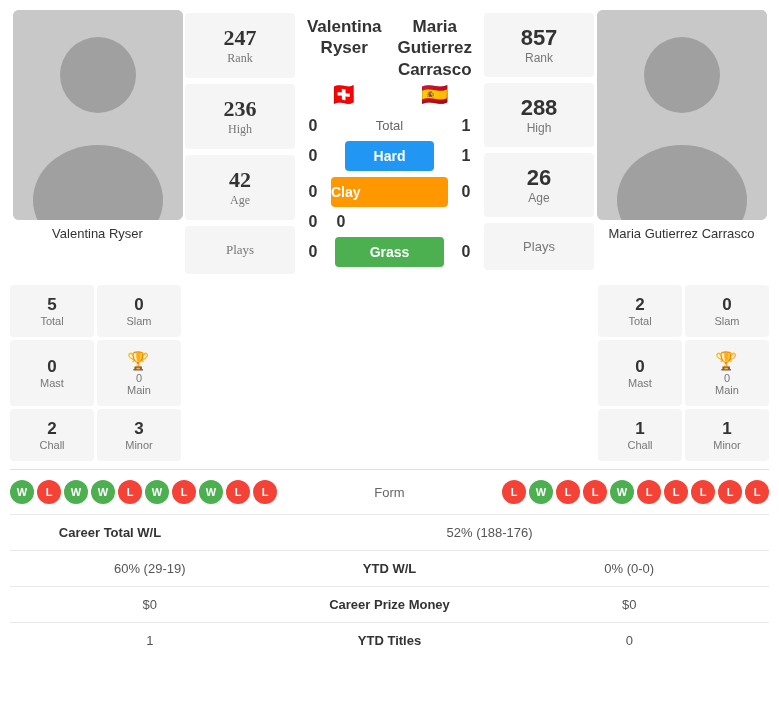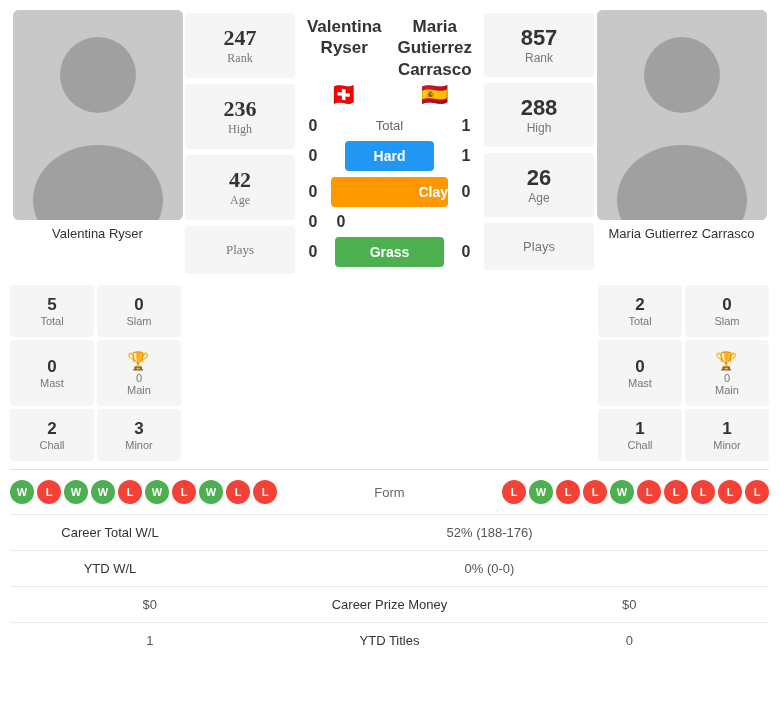--- a/index.html
+++ b/index.html
@@ -7,21 +7,21 @@
 
     .main-container { width: 779px; padding: 10px; }
     .badge { width: 24px; height: 24px; border-radius: 50%; display: flex; align-items: center; justify-content: center; font-size: 11px; font-weight: bold; color: #fff; }
     .badge.w { background: #4CAF50; }
     .badge.l { background: #f44336; }
 
     
     .stats-rows { width: 100%; }
     .stats-row { display: flex; align-items: center; padding: 10px 0; border-top: 1px solid #e8e8e8; }
     .stats-row-left { flex: 1; text-align: center; font-size: 13px; color: #555; }
-    .stats-row-center { width: 200px; text-align: center; font-size: 13px; font-weight: normal; color: #333; }
+    .stats-row-center { width: 200px; text-align: center; font-size: 13px; font-weight: bold; color: #333; }
     .stats-row-right { flex: 1; text-align: center; font-size: 13px; color: #555; }
 
     .player-photo-container { width: 170px; height: 210px; background: #d0d0d0; border-radius: 6px; overflow: hidden; position: relative; }
 
     
     .stat-wide { background: #f5f5f5; border-radius: 4px; text-align: center; padding: 12px; width: 100%; margin: 3px 0; }
     .stat-wide .val { font-size: 22px; font-weight: bold; }
     .stat-wide .lbl { font-size: 12px; color: #777; }
     .stat-half { background: #f5f5f5; border-radius: 4px; text-align: center; padding: 10px 4px; }
     .stat-half .val { font-size: 17px; font-weight: bold; }
@@ -89,21 +89,21 @@
       </div>
 
       <div style="display:flex; align-items:center; width:100%; margin:3px 0;">
         <div style="width:28px; text-align:center; font-size:16px; font-weight:bold;">0</div>
         <div style="flex:1; margin:0 18px; padding:7px 17px; border-radius:4px; text-align:center; font-weight:bold; font-size:14px; color:#fff; background:#2196F3;">Hard</div>
         <div style="width:28px; text-align:center; font-size:16px; font-weight:bold;">1</div>
       </div>
 
       <div style="display:flex; align-items:center; width:100%; margin:3px 0;">
         <div style="width:28px; text-align:center; font-size:16px; font-weight:bold;">0</div>
-        <div style="flex:1; margin:0 4px; padding:7px 0; border-radius:4px; text-align:right; font-weight:bold; font-size:14px; color:#fff; background:#FF9800;">Clay</div>
+        <div style="flex:1; margin:0 4px; padding:7px 0; border-radius:4px; text-align:left; font-weight:bold; font-size:14px; color:#fff; background:#FF9800;">Clay</div>
         <div style="width:28px; text-align:center; font-size:16px; font-weight:bold;">0</div>
       </div>
 
       <div style="display:flex; align-items:center; width:100%; margin:3px 0;">
         <div style="width:28px; text-align:center; font-size:16px; font-weight:bold;">0</div>
         <div style="width:28px; text-align:center; font-size:16px; font-weight:bold;">0</div>
       </div>
 
       <div style="display:flex; align-items:center; width:100%; margin:3px 0;">
         <div style="width:28px; text-align:center; font-size:16px; font-weight:bold;">0</div>
@@ -236,20 +236,21 @@
       </div>
     </div>
   </div>
 
   <div class="stats-rows">
     <div class="stats-row">
       <div class="stats-row-center">Career Total W/L</div>
       <div class="stats-row-right">52% (188-176)</div>
     </div>
     <div class="stats-row">
+      <div class="stats-row-left">60% (29-19)</div>
       <div class="stats-row-center">YTD W/L</div>
       <div class="stats-row-right">0% (0-0)</div>
     </div>
     <div class="stats-row">
       <div class="stats-row-left">$0</div>
       <div class="stats-row-center">Career Prize Money</div>
       <div class="stats-row-right">$0</div>
     </div>
     <div class="stats-row">
       <div class="stats-row-left">1</div>

